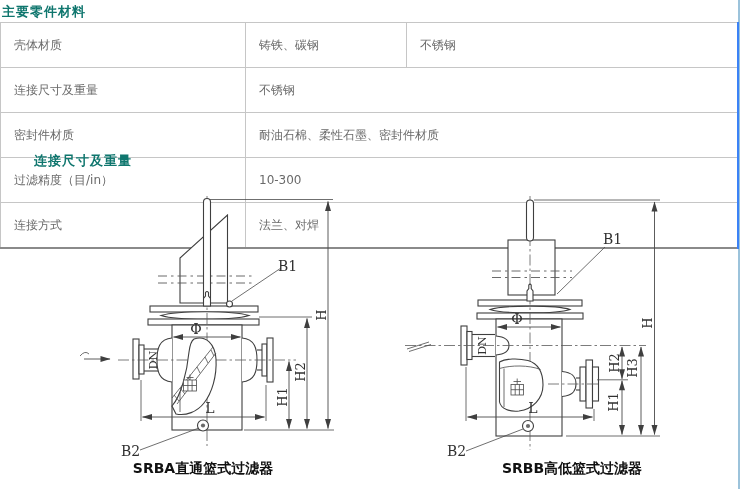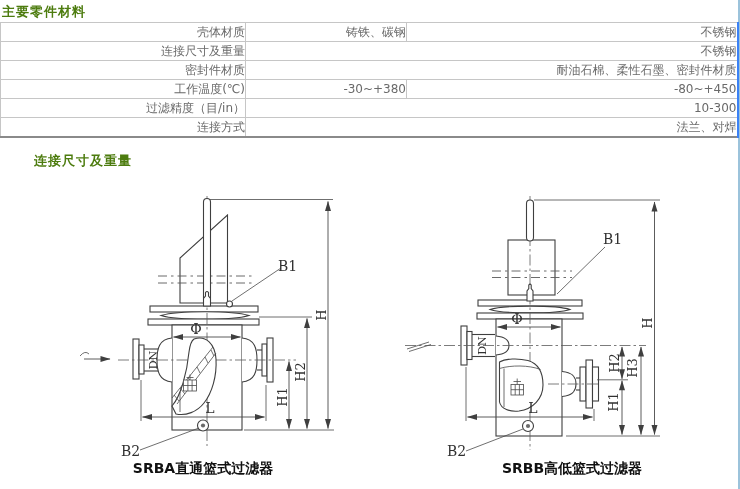--- a/index.html
+++ b/index.html
@@ -1,24 +1,24 @@
 <!DOCTYPE html>
 <html><head>
 <meta charset="utf-8">
 <style>
   html,body{margin:0;padding:0;}
   body{width:740px;height:489px;position:relative;background:#ffffff;overflow:hidden;
        font-family:"DejaVu Sans","Liberation Sans",sans-serif;}
   .accent-edge{position:absolute;top:0;right:0;width:2px;height:489px;background:#9cc3db;}
-  .sec-title{position:absolute;left:2px;font-size:13px;font-weight:bold;color:#4d7c0f;letter-spacing:1px;}
+  .sec-title{position:absolute;left:2px;font-size:13px;font-weight:bold;color:#0f766e;letter-spacing:1px;}
   #title-materials{top:3px;}
   #title-dimensions{top:152px;margin-left:32px;}
   table.mat{position:absolute;top:22px;left:0;width:737px;border-collapse:collapse;table-layout:fixed;
             border-top:1px solid #a2a2a2;border-bottom:2px solid #8a8a8a;}
-  table.mat td{border:1px solid #c6c6c6;height:18px;padding:0;text-align:right;vertical-align:middle;
+  table.mat td{border:1px solid #c6c6c6;height:18px;padding:13px;text-align:left;vertical-align:middle;
                font-size:12px;color:#6a6a6a;overflow:hidden;white-space:nowrap;}
   table.mat td.rt{border-right:2px solid #3b82f6;}
   svg text{font-family:"DejaVu Serif","Liberation Serif",serif;fill:#303030;}
   svg .ln{stroke:#3f3f3f;stroke-width:1.1;fill:none;}
   svg .lnw{stroke:#3f3f3f;stroke-width:1.1;fill:#ffffff;}
   svg .thin{stroke:#4a4a4a;stroke-width:0.8;fill:none;}
   svg .cl{stroke:#5a5a5a;stroke-width:0.8;fill:none;stroke-dasharray:11 3 2.5 3;}
   svg .ph{stroke:#5a5a5a;stroke-width:0.9;fill:none;stroke-dasharray:9 4 2.5 4;}
   svg .dim{stroke:#4a4a4a;stroke-width:0.9;fill:none;}
   svg .lab{font-size:13px;}
@@ -45,25 +45,20 @@
       <td>铸铁、碳钢</td>
       <td class="rt">不锈钢</td>
     </tr>
     <tr>
       <td>连接尺寸及重量</td>
       <td class="rt" colspan="2">不锈钢</td>
     </tr>
     <tr>
       <td>密封件材质</td>
       <td class="rt" colspan="2">耐油石棉、柔性石墨、密封件材质</td>
-    </tr>
-    <tr>
-      <td>工作温度(℃)</td>
-      <td>-30~+380</td>
-      <td class="rt">-80~+450</td>
     </tr>
     <tr>
       <td>过滤精度（目/in）</td>
       <td class="rt" colspan="2">10-300</td>
     </tr>
     <tr>
       <td>连接方式</td>
       <td class="rt" colspan="2">法兰、对焊</td>
     </tr>
   </tbody>

